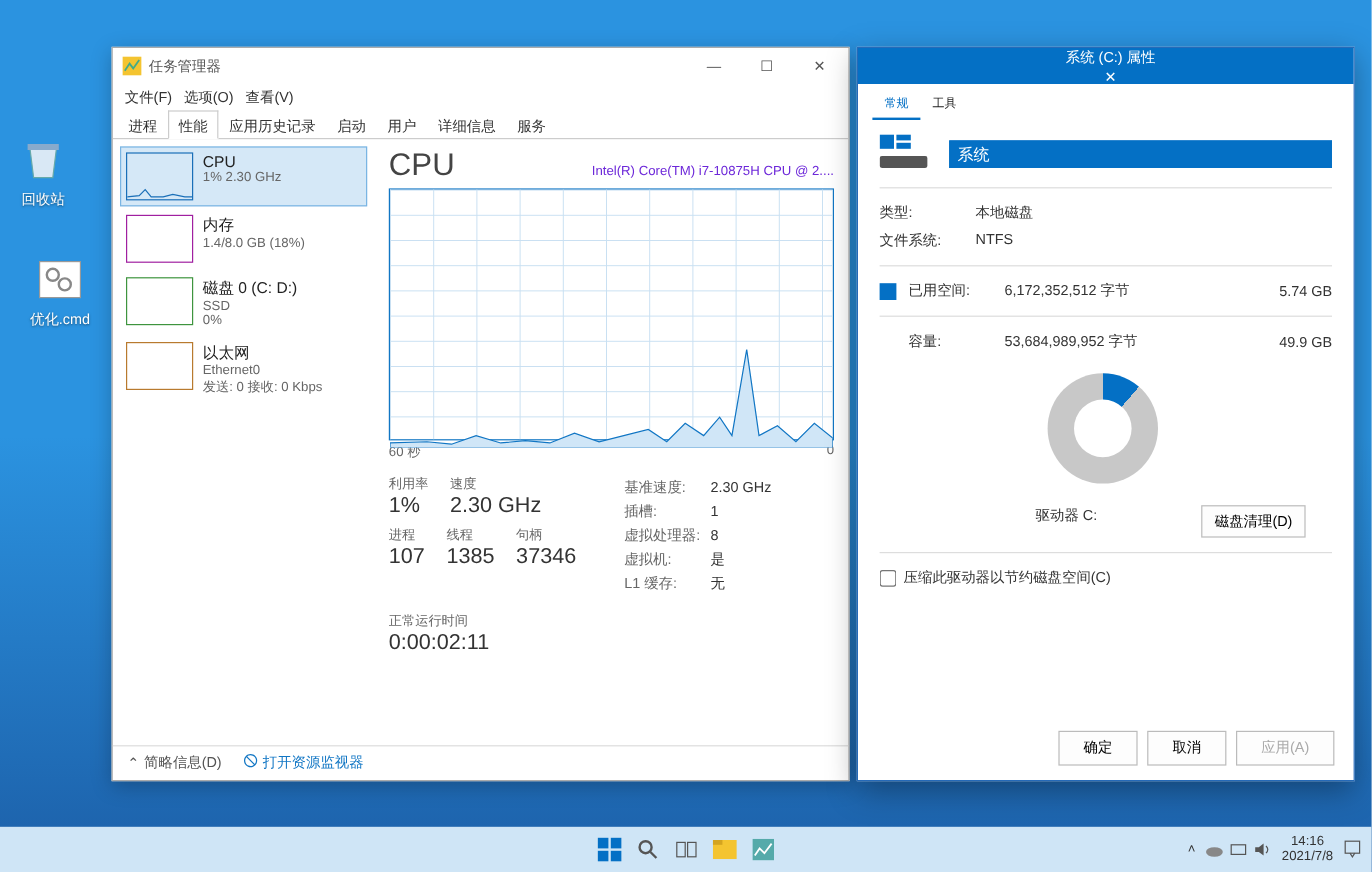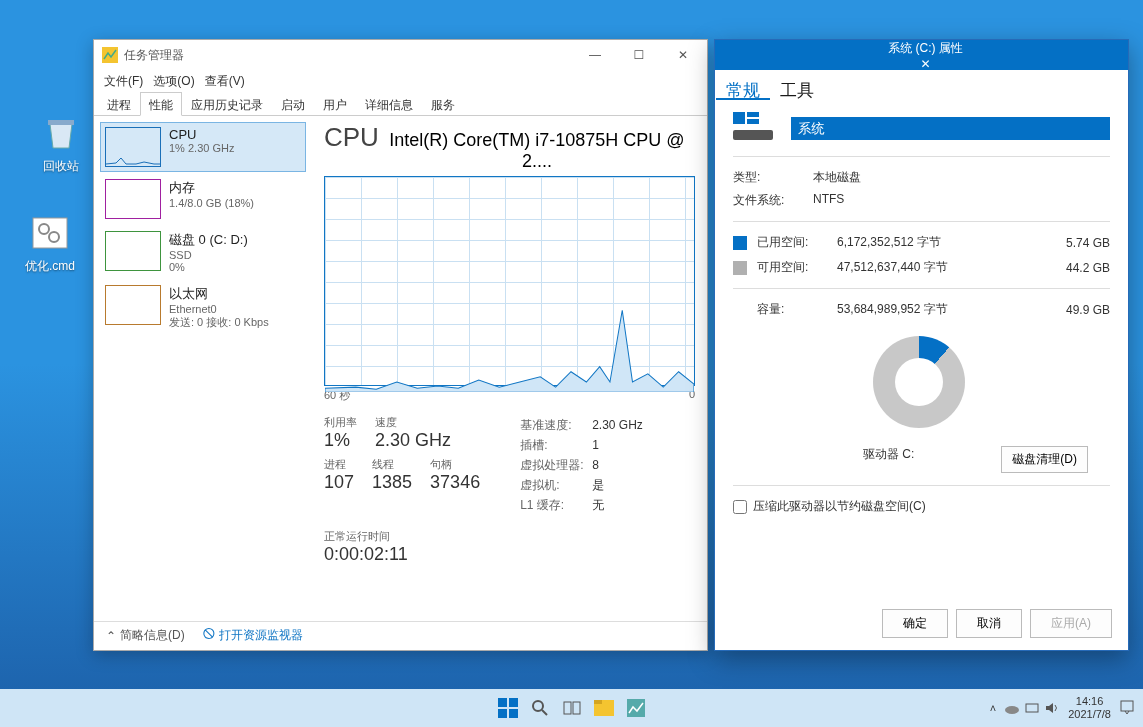--- a/index.html
+++ b/index.html
@@ -27,21 +27,21 @@
 .side-item .thumb{width:56px;height:40px;border:1px solid;margin-right:8px;position:relative;}
 .side-item.cpu .thumb{border-color:#1a6fb8;}
 .side-item.mem .thumb{border-color:#a020a0;}
 .side-item.disk .thumb{border-color:#3e943e;}
 .side-item.net .thumb{border-color:#b87a2e;}
 .side-item .nm{font-size:13px;color:#222;}
 .side-item .dt{font-size:11px;color:#666;}
 .win-tm .main{flex:1;padding:6px 12px;font-size:12px;color:#444;}
 .main .hdr{display:flex;align-items:baseline;justify-content:space-between;margin-bottom:4px;}
 .main .hdr .big{font-size:26px;font-weight:300;color:#444;}
-.main .hdr .model{font-size:18px;color:#000000;text-align:center;}
+.main .hdr .model{font-size:11px;color:#6d28d9;text-align:center;}
 .main .glab{display:flex;justify-content:space-between;font-size:11px;color:#666;}
 .main .graph{width:100%;height:210px;border:1px solid #1176c4;position:relative;margin-top:2px;}
 .main .graph .grid{position:absolute;inset:0;background-image:linear-gradient(to right,#c9e0f2 1px,transparent 1px),linear-gradient(to bottom,#c9e0f2 1px,transparent 1px);background-size:36px 21px;}
 .main .graph svg{position:absolute;inset:0;}
 .main .tlab{display:flex;justify-content:space-between;font-size:11px;color:#666;margin-top:2px;}
 .main .stats{display:flex;gap:40px;margin-top:12px;}
 .stat-col .sl{font-size:11px;color:#666;}
 .stat-col .sv{font-size:18px;color:#333;margin-bottom:6px;}
 .kv-col{font-size:12px;line-height:20px;}
 .kv-col .k{display:inline-block;width:72px;color:#666;}
@@ -52,21 +52,21 @@
 .win-tm .footer{height:28px;border-top:1px solid #ddd;display:flex;align-items:center;padding:0 12px;gap:18px;font-size:12px;}
 .win-tm .footer .lk{color:#1176c4;cursor:pointer;display:flex;align-items:center;gap:4px;}
 .win-tm .footer .lk.less{color:#555;}
 
 
 .win-prop{position:absolute;left:714px;top:39px;width:415px;height:612px;background:#fff;border:1px solid #266ab8;box-shadow:0 8px 24px rgba(0,0,0,.35);}
 .win-prop .titlebar{height:30px;background:#0470c5;color:#fff;display:flex;align-items:center;padding-left:8px;font-size:12px;flex-direction:column;}
 .win-prop .titlebar .ti{width:14px;height:10px;background:#333;margin-right:8px;}
 .win-prop .titlebar .sp{flex:1;}
 .win-prop .titlebar .wbtn{width:44px;height:30px;display:flex;align-items:center;justify-content:center;}
-.win-prop .ptabs{height:30px;display:flex;font-size:17px;color:#1a1a1a;padding:4px 1px 0;}
+.win-prop .ptabs{height:30px;display:flex;font-size:10px;color:#1a1a1a;padding:4px 12px 0;}
 .win-prop .ptabs .tab{padding:5px 10px;}
 .win-prop .ptabs .tab.active{color:#0470c5;border-bottom:2px solid #0470c5;}
 .win-prop .pbody{padding:12px 18px;font-size:12px;color:#333;}
 .pb-row1{display:flex;align-items:flex-end;gap:18px;margin-bottom:16px;}
 .drive-ico{width:40px;height:28px;}
 .name-edit{flex:1;border:1px solid #0470c5;padding:3px 6px;background:#0470c5;color:#fff;}
 .pb-hr{border:none;border-top:1px solid #ddd;margin:12px 0;}
 .kv{display:flex;margin-bottom:6px;}
 .kv .k{width:80px;}
 .space-row{display:flex;align-items:center;margin-bottom:8px;}
@@ -93,21 +93,21 @@
 .tb-ico{width:28px;height:28px;display:flex;align-items:center;justify-content:center;cursor:pointer;border-radius:4px;}
 .tb-right{position:absolute;right:8px;display:flex;align-items:center;gap:8px;color:#333;font-size:11px;}
 .tb-tray{display:flex;gap:4px;}
 .tb-tray .tr{width:16px;height:16px;}
 .tb-time{text-align:center;line-height:13px;}
 </style>
 </head>
 <body>
 
 <div class="desktop">
-  <div class="desktop-icon" style="left:26px;top:112px;">
+  <div class="desktop-icon" style="left:1px;top:112px;">
     <div class="ico"><svg viewBox="0 0 42 42">
           <path d="M10 12 L32 12 L29 36 L13 36 Z" fill="#d9e8f5" stroke="#6aa"></path>
           <rect x="8" y="8" width="26" height="5" fill="#88aacc"></rect>
         </svg></div>
     <div class="lbl">回收站</div>
   </div>
   <div class="desktop-icon" style="left:15px;top:212px;">
     <div class="ico"><svg viewBox="0 0 42 42">
           <rect x="4" y="6" width="34" height="30" fill="#fff" stroke="#999"></rect>
           <circle cx="15" cy="17" r="5" fill="none" stroke="#888" stroke-width="2"></circle>
@@ -274,26 +274,20 @@
       <div class="kv">
           <span class="k">文件系统:</span>
           <span>NTFS</span>
         </div>
       <hr class="pb-hr">
       <div class="space-row">
           <span class="sw used"></span>
           <span class="lb">已用空间:</span>
           <span class="bytes">6,172,352,512 字节</span>
           <span class="gb">5.74 GB</span>
-        </div>
-      <div class="space-row">
-          <span class="sw free"></span>
-          <span class="lb">可用空间:</span>
-          <span class="bytes">47,512,637,440 字节</span>
-          <span class="gb">44.2 GB</span>
         </div>
       <hr class="pb-hr">
       <div class="space-row">
           <span style="width:24px;"></span>
           <span class="lb">容量:</span>
           <span class="bytes">53,684,989,952 字节</span>
           <span class="gb">49.9 GB</span>
         </div>
       <div class="pie-wrap">
         <div class="pie"></div>

